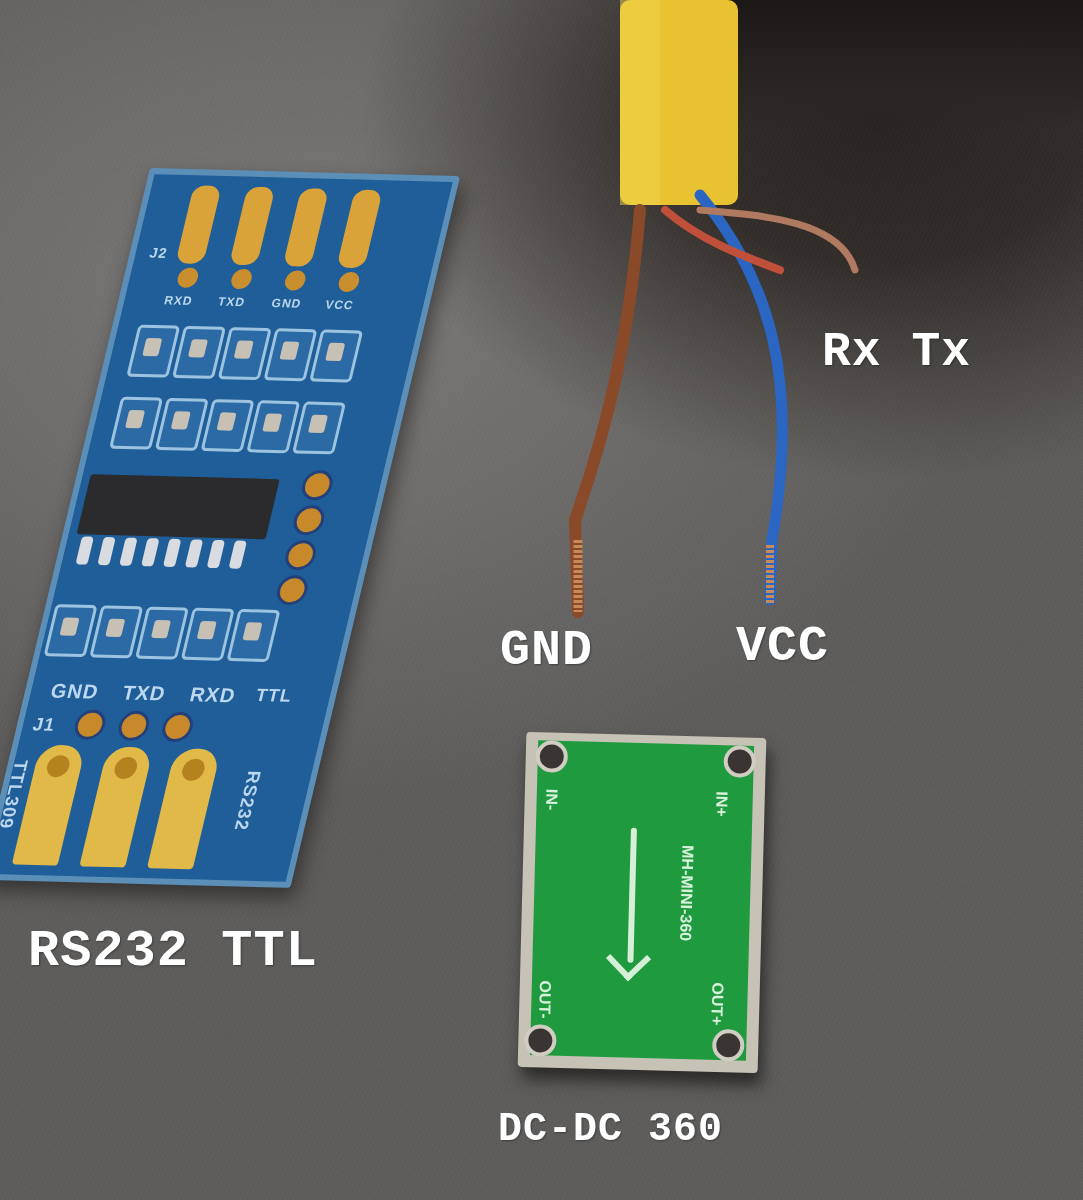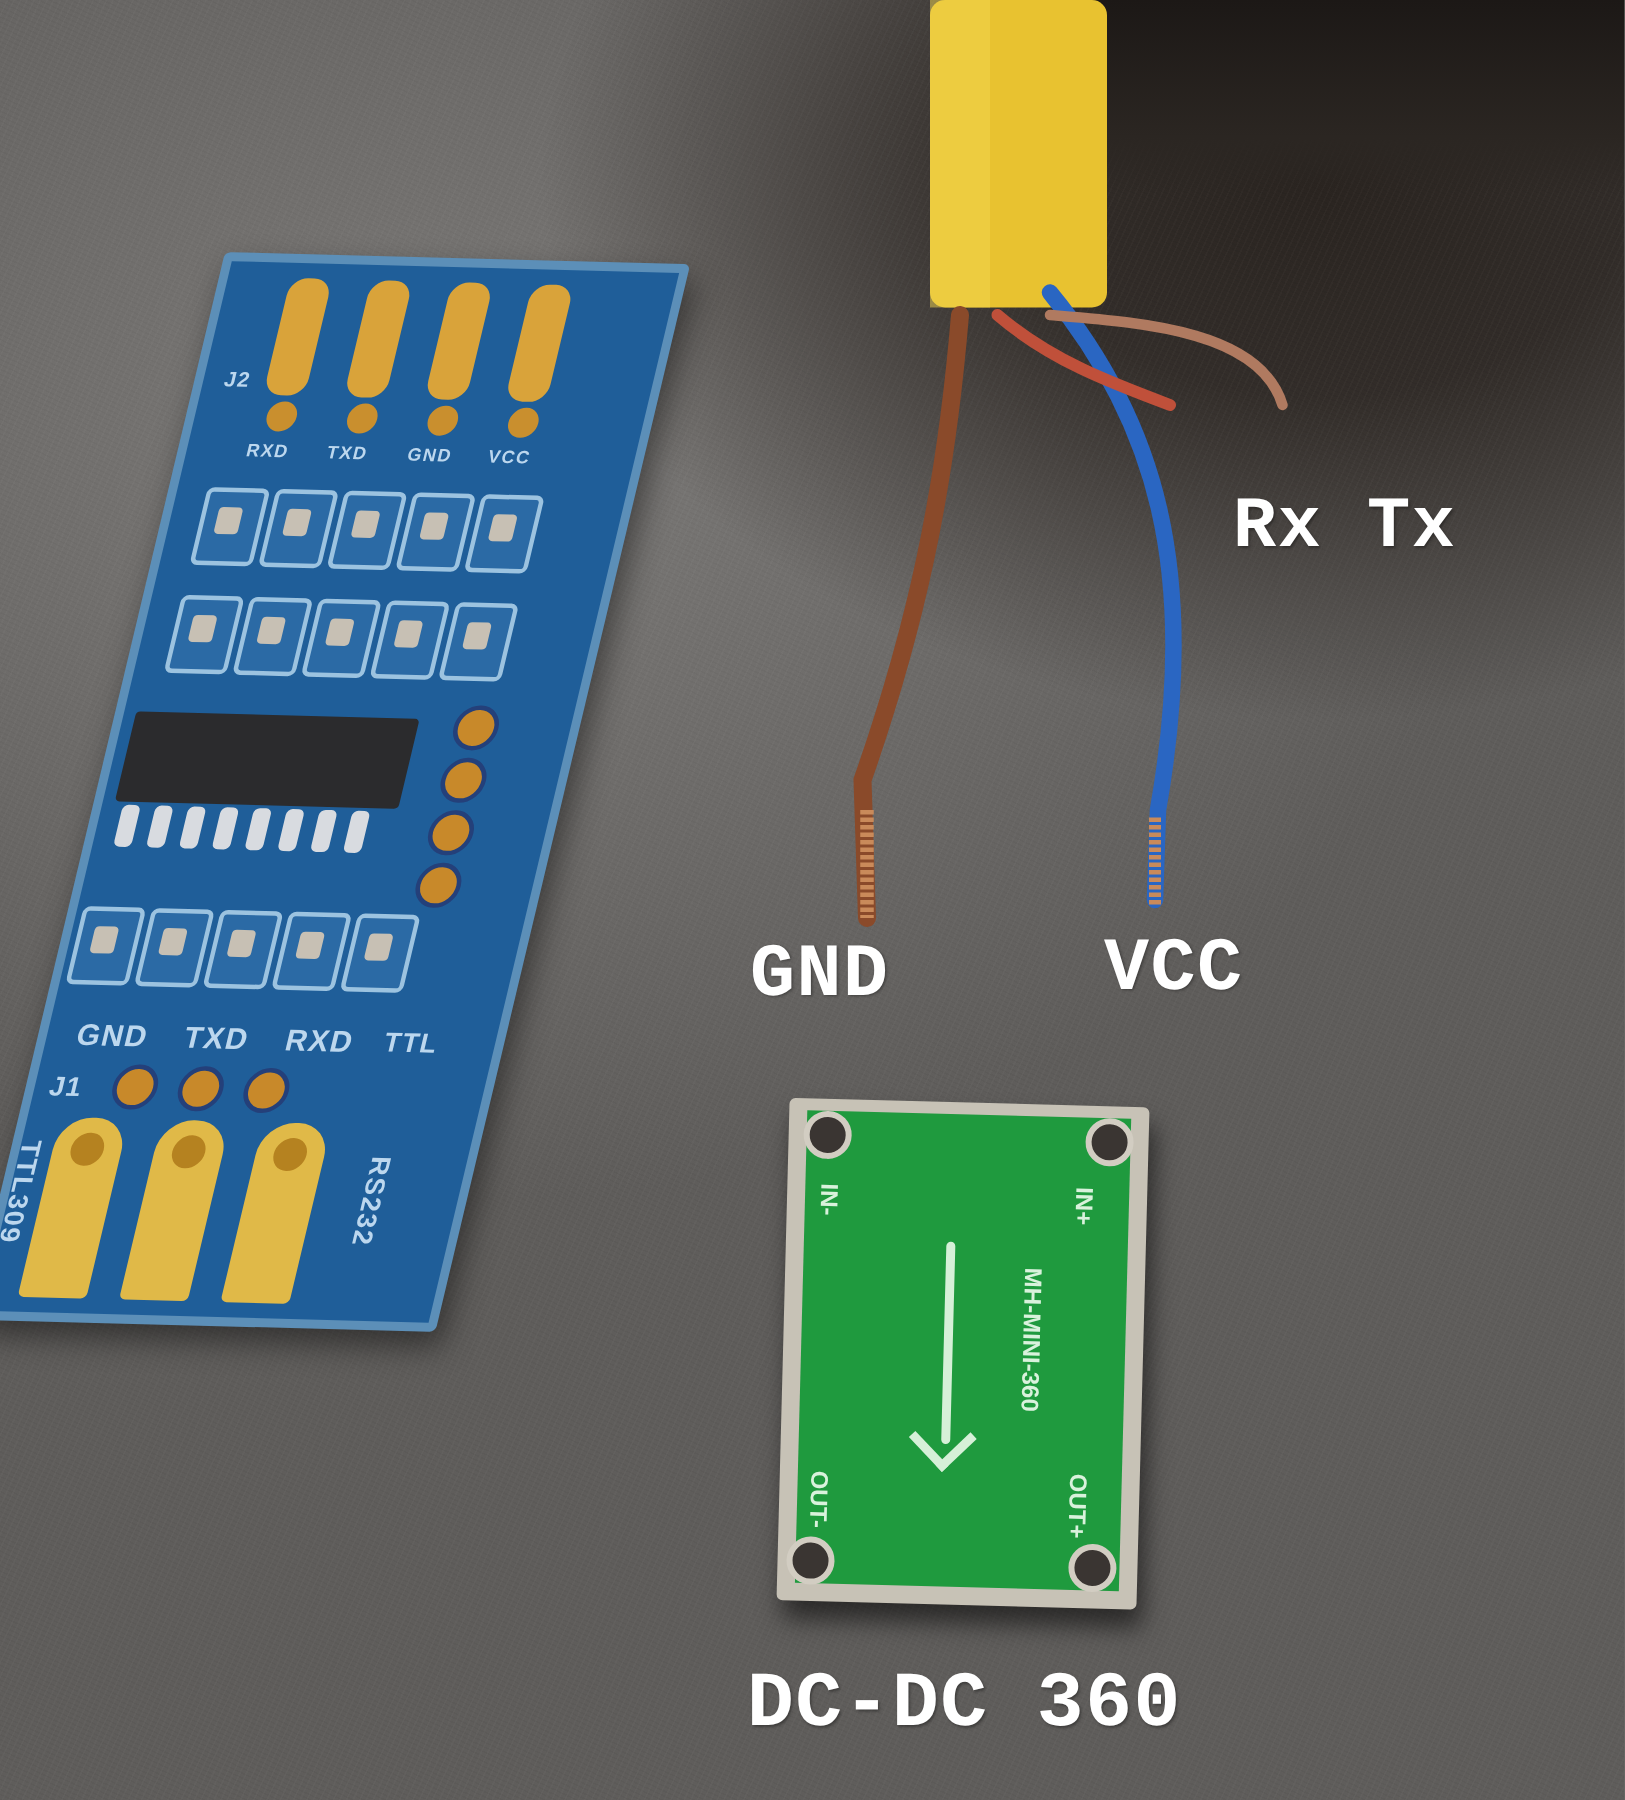--- a/index.html
+++ b/index.html
@@ -46,21 +46,21 @@
     .arrow-head { position: absolute; left: 80px; top: 200px; width: 26px; height: 26px;
       border-right: 6px solid #d6f0d8; border-bottom: 6px solid #d6f0d8; transform: rotate(45deg); }
 
     
     .label { position: absolute; color: #ffffff; font-weight: bold; letter-spacing: 1px;
       text-shadow: 1px 1px 2px rgba(0,0,0,0.35); white-space: nowrap; font-family: Liberation Mono, monospace; }
     .label-rxtx { left: 822px; top: 325px; font-size: 48px; }
     .label-gnd { left: 500px; top: 622px; font-size: 50px; }
     .label-vcc { left: 736px; top: 618px; font-size: 50px; }
     .label-rs232 { left: 28px; top: 922px; font-size: 52px; }
-    .label-dcdc { left: 498px; top: 1107px; font-size: 52px; }
+    .label-dcdc { left: 498px; top: 1107px; font-size: 40px; }
 
     svg.wires { position: absolute; left: 0; top: 0; }
   </style>
 </head>
 <body>
 
 <div class="scene">
   <div class="noise"></div>
   <div class="dark-object"></div>
 
@@ -150,14 +150,15 @@
     </div>
     <div class="hole" style="left:10px;top:8px"></div>
     <div class="hole" style="left:198px;top:8px"></div>
     <div class="hole" style="left:6px;top:292px"></div>
     <div class="hole" style="left:194px;top:292px"></div>
   </div>
 
   <div class="label label-rxtx">Rx Tx</div>
   <div class="label label-gnd">GND</div>
   <div class="label label-vcc">VCC</div>
+  <div class="label label-rs232">RS232 TTL</div>
   <div class="label label-dcdc">DC-DC 360</div>
 </div>
 
 </body></html>

